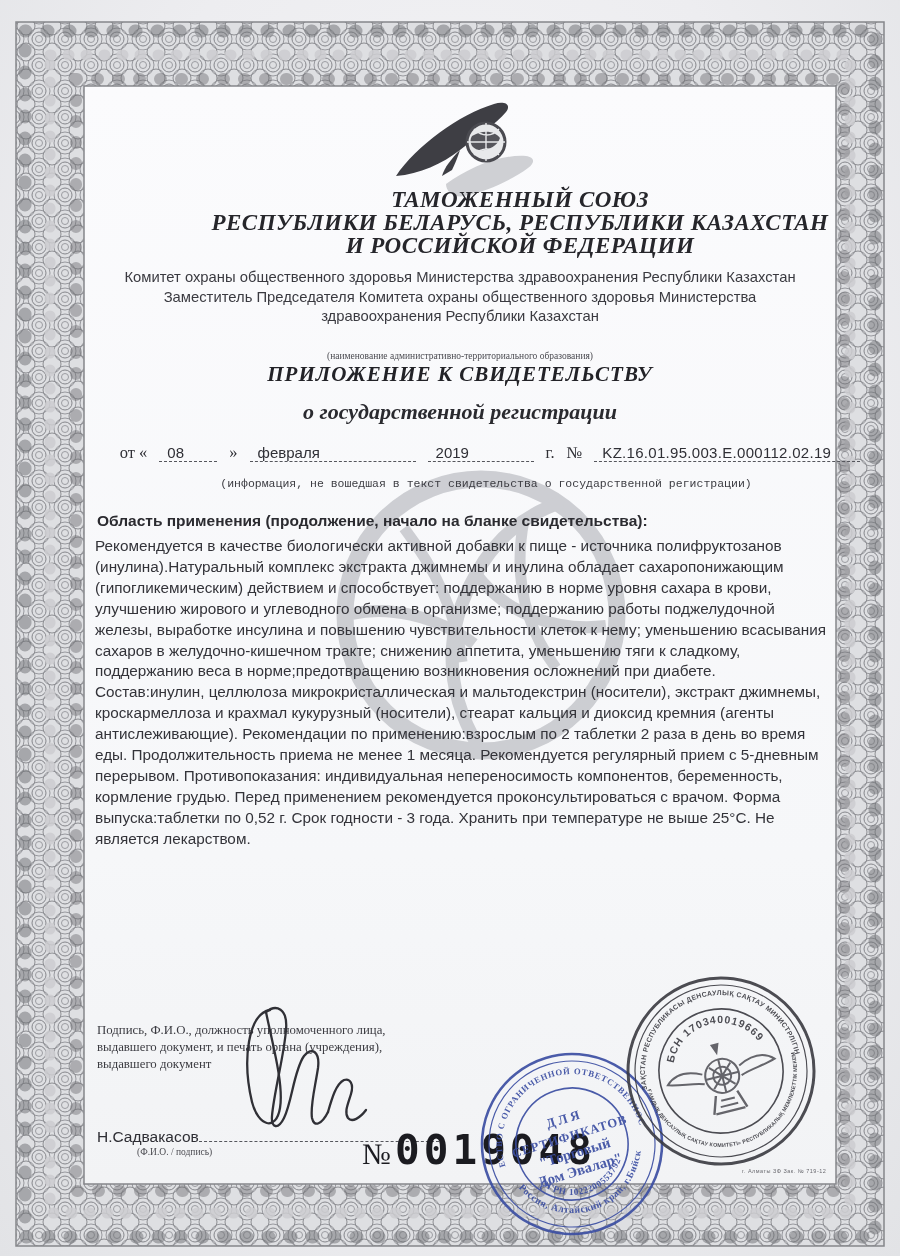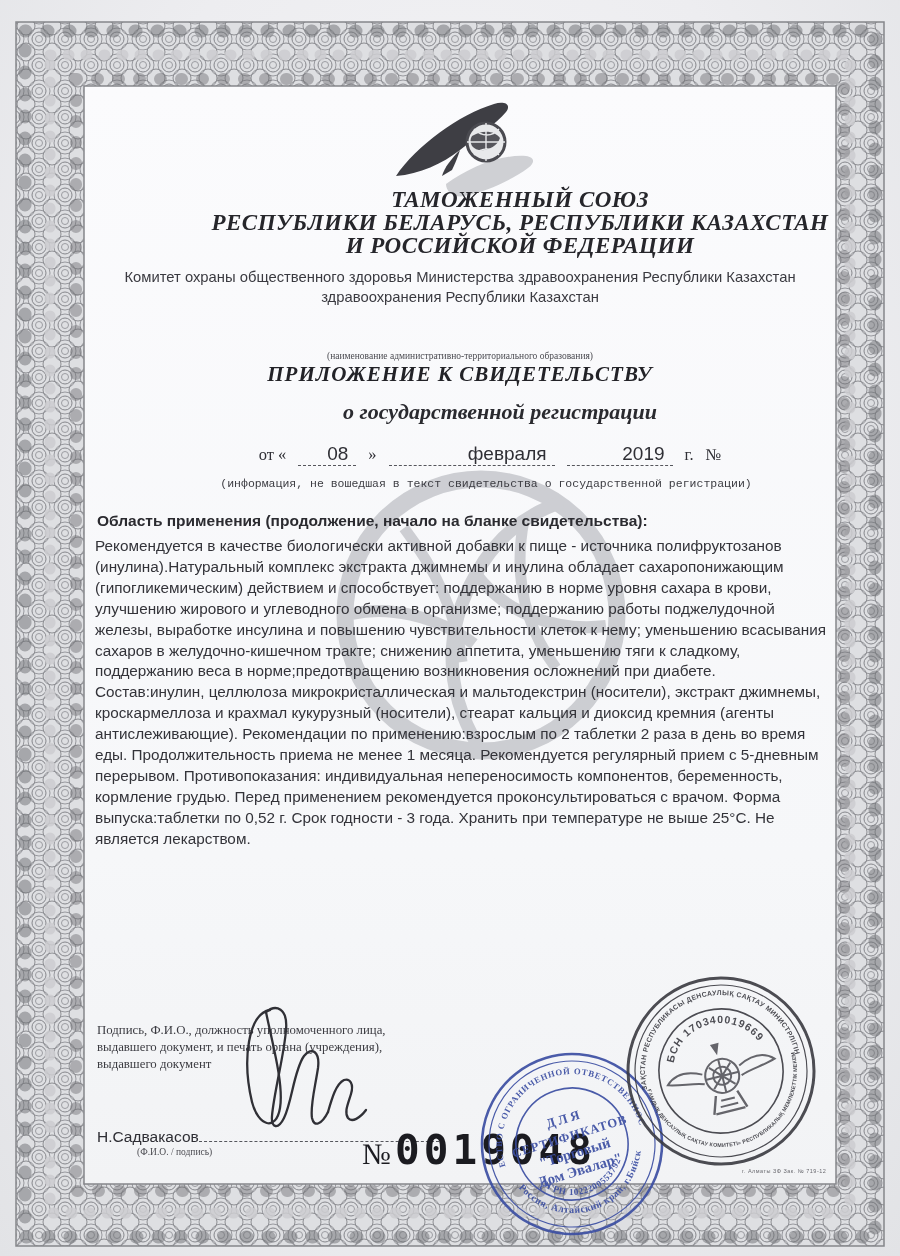--- a/index.html
+++ b/index.html
@@ -20,27 +20,27 @@
          font-size:23px;line-height:23px;color:#26262b;letter-spacing:.5px;}
   .committee{position:absolute;left:70px;top:268px;width:780px;text-align:center;
              font-size:14.8px;line-height:19.5px;color:#3a3a40;}
   .admin-note{position:absolute;left:84px;top:351px;width:752px;text-align:center;
               font-family:"Liberation Serif",serif;font-size:9.5px;color:#4a4a50;}
   .title{position:absolute;left:84px;top:362px;width:752px;text-align:center;
          font-family:"Liberation Serif",serif;font-weight:bold;font-style:italic;
          font-size:21px;letter-spacing:1px;color:#222227;}
   .subtitle{position:absolute;left:84px;top:399px;width:752px;text-align:center;
             font-family:"Liberation Serif",serif;font-weight:bold;font-style:italic;
-            font-size:22px;color:#2a2a2f;padding-left:40px;}
+            font-size:22px;color:#2a2a2f;}
 
   .dateline{position:absolute;left:150px;top:443px;width:680px;
             font-family:"Liberation Serif",serif;font-size:16.5px;color:#303036;
             display:flex;align-items:baseline;justify-content:center;gap:12px;white-space:nowrap;}
-  .fill{border-bottom:1.4px dashed #55565c;text-align:right;font-family:"Liberation Sans",sans-serif;
-        font-size:19px;color:#2f2f35;padding:0 8px;}
+  .fill{border-bottom:1.4px dashed #55565c;text-align:left;font-family:"Liberation Sans",sans-serif;
+        font-size:15px;color:#2f2f35;padding:0 8px;}
   .fill.day{min-width:42px;}
   .fill.month{min-width:150px;}
   .fill.year{min-width:90px;}
   .fill.num{min-width:250px;letter-spacing:.3px;}
   .info-note{position:absolute;left:84px;top:477px;width:804px;text-align:center;
              font-family:Liberation Mono, monospace;font-size:11.5px;color:#3c3c42;}
 
   .scope-head{position:absolute;left:97px;top:512px;width:730px;
               font-weight:bold;font-size:15.5px;color:#2b2b30;}
   .scope-body{position:absolute;left:95px;top:536px;width:733px;
@@ -123,35 +123,37 @@
     </svg>
 
     <div class="union">
       <div>ТАМОЖЕННЫЙ СОЮЗ</div>
       <div>РЕСПУБЛИКИ БЕЛАРУСЬ, РЕСПУБЛИКИ КАЗАХСТАН</div>
       <div>И РОССИЙСКОЙ ФЕДЕРАЦИИ</div>
     </div>
 
     <div class="committee">
       <div>Комитет охраны общественного здоровья Министерства здравоохранения Республики Казахстан</div>
+      <div>Заместитель Председателя Комитета охраны общественного здоровья Министерства</div>
       <div>здравоохранения Республики Казахстан</div>
     </div>
 
     <div class="admin-note">(наименование административно-территориального образования)</div>
     <div class="title">ПРИЛОЖЕНИЕ К СВИДЕТЕЛЬСТВУ</div>
     <div class="subtitle">о государственной регистрации</div>
 
     <div class="dateline">
       <span>от «</span>
       <span class="fill day">08</span>
       <span>»</span>
       <span class="fill month">февраля</span>
       <span class="fill year">2019</span>
       <span>г.</span>
       <span>№</span>
+      <span class="fill num">KZ.16.01.95.003.E.000112.02.19</span>
     </div>
     <div class="info-note">(информация, не вошедшая в текст свидетельства о государственной регистрации)</div>
 
     <div class="scope-head">Область применения (продолжение, начало на бланке свидетельства):</div>
     <div class="scope-body">Рекомендуется в качестве биологически активной добавки к пище - источника полифруктозанов (инулина).Натуральный комплекс экстракта джимнемы и инулина обладает сахаропонижающим (гипогликемическим) действием и способствует: поддержанию в норме уровня сахара в крови, улучшению жирового и углеводного обмена в организме; поддержанию работы поджелудочной железы, выработке инсулина и повышению чувствительности клеток к нему; уменьшению всасывания сахаров в желудочно-кишечном тракте; снижению аппетита, уменьшению тяги к сладкому, поддержанию веса в норме;предотвращению возникновения осложнений при диабете. Состав:инулин, целлюлоза микрокристаллическая и мальтодекстрин (носители), экстракт джимнемы, кроскармеллоза и крахмал кукурузный (носители), стеарат кальция и диоксид кремния (агенты антислеживающие). Рекомендации по применению:взрослым по 2 таблетки 2 раза в день во время еды. Продолжительность приема не менее 1 месяца. Рекомендуется регулярный прием с 5-дневным перерывом. Противопоказания: индивидуальная непереносимость компонентов, беременность, кормление грудью. Перед применением рекомендуется проконсультироваться с врачом. Форма выпуска:таблетки по 0,52 г. Срок годности - 3 года. Хранить при температуре не выше 25°С. Не является лекарством.</div>
 
     <div class="sig-note">
       <div>Подпись, Ф.И.О.,  должность уполномоченного лица,</div>
       <div>выдавшего документ, и печать органа (учреждения),</div>
       <div>выдавшего документ</div>

